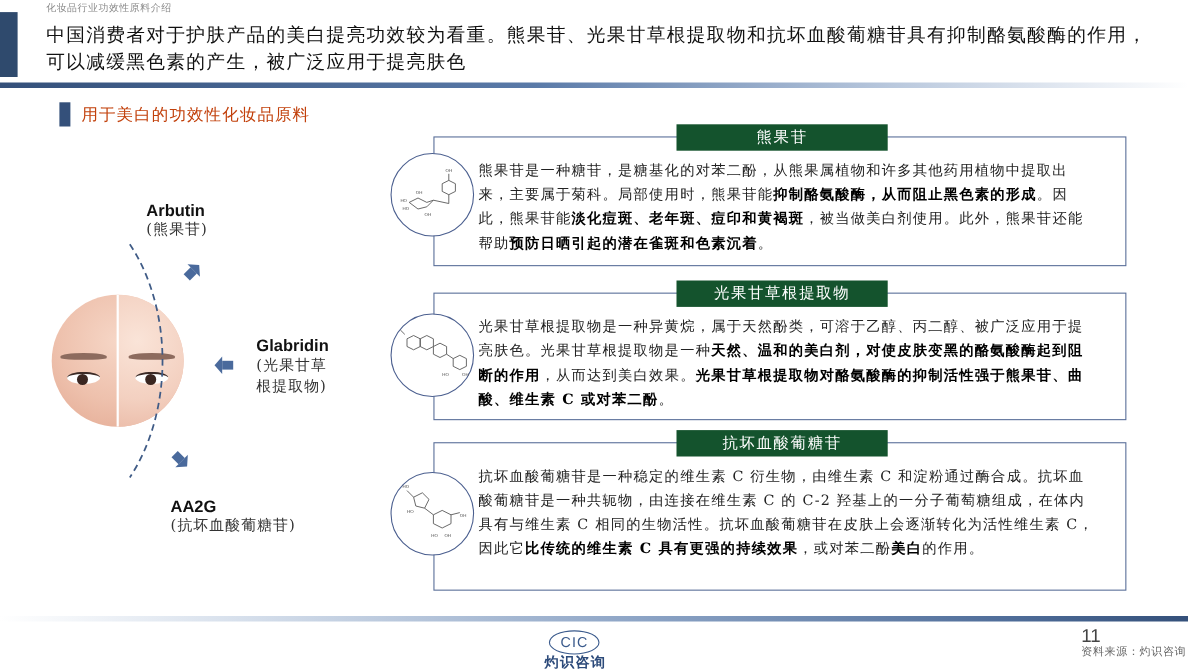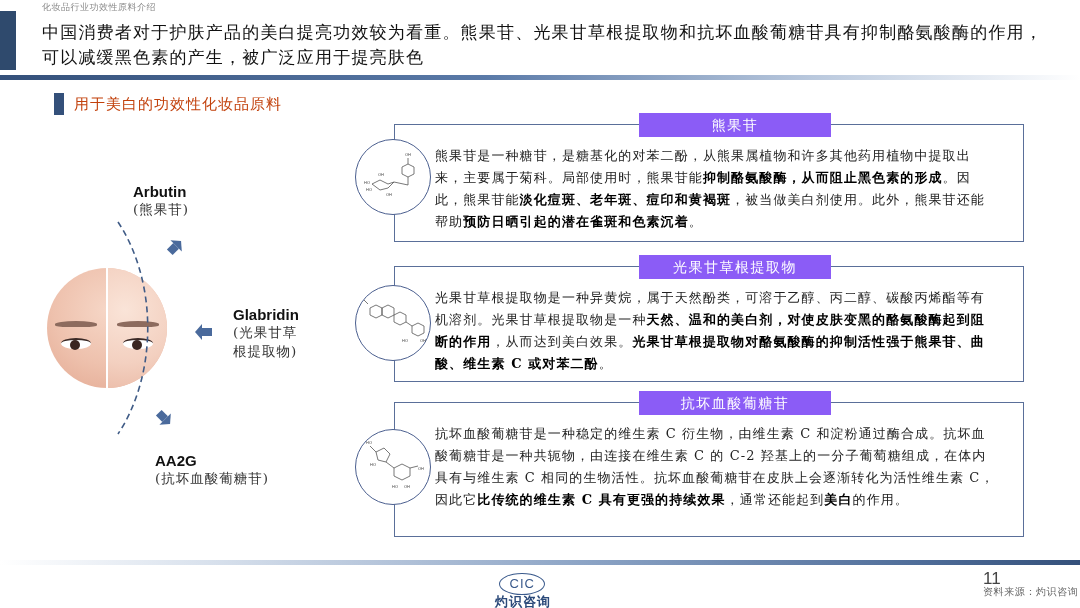--- a/index.html
+++ b/index.html
@@ -25,21 +25,21 @@
   .eye::after { content: ""; position: absolute; left: 9px; top: 0px; width: 10px; height: 10px; border-radius: 50%; background: #3a2621; }
 
   .arc-svg { position: absolute; left: 0; top: 0; width: 380px; height: 608px; pointer-events: none; }
 
   .ing-label { position: absolute; font-family: "Liberation Sans", sans-serif; }
   .ing-label .en { font-weight: bold; font-size: 15px; color: #111; display: block; }
   .ing-label .cn { font-family: "DejaVu Serif", serif; font-size: 13.5px; color: #333; display: block; line-height: 19px; letter-spacing: 1px; }
 
   
   .box { position: absolute; left: 394px; width: 630px; border: 1.5px solid #5a6f99; background: #fff; }
-  .box-header { position: absolute; left: 220px; width: 192px; height: 24px; background: #8b5cf6; color: #fff; font-size: 14px; text-align: center; line-height: 24px; letter-spacing: 1.5px; margin-left: 24px; }
+  .box-header { position: absolute; left: 220px; width: 192px; height: 24px; background: #14532d; color: #fff; font-size: 14px; text-align: center; line-height: 24px; letter-spacing: 1.5px; }
   .box-text { position: absolute; left: 40px; width: 560px; font-size: 13px; line-height: 22px; letter-spacing: 1.1px; color: #222; }
   .box-text b { font-weight: bold; color: #000; }
   .mol { position: absolute; left: -40px; width: 76px; height: 76px; border-radius: 50%; border: 1.5px solid #4b5f8f; background: #fff; }
 
   .bottom-rule { position: absolute; left: 0; top: 560px; width: 1080px; height: 5px;
     background: linear-gradient(to right, #ffffff 0%, #d7e0ec 20%, #8aa2c4 55%, #4f6d99 85%, #34507a 100%); }
   .logo { position: absolute; left: 489px; top: 573px; display: flex; align-items: center; flex-direction: column; }
   .logo-mark { width: 46px; height: 22px; border-radius: 50%; border: 1.5px solid #3a5a8c; color: #3a5a8c; font-family: "Liberation Sans", sans-serif; font-size: 13px; text-align: center; line-height: 19px; letter-spacing: 1px; }
   .logo-text { margin-left: 6px; }
   .logo-cn { font-family: "Liberation Sans", sans-serif; font-weight: bold; font-size: 13px; color: #2c4a7a; letter-spacing: 1px; line-height: 14px; display: block; }
@@ -134,21 +134,21 @@
         <line x1="50" y1="36" x2="56" y2="40"></line>
         <polygon points="56,40 62,37 68,40 68,47 62,50 56,47"></polygon>
         <line x1="12" y1="18" x2="8" y2="14"></line>
       </g>
       <g font-size="4" fill="#444" font-family="Liberation Sans, sans-serif">
         <text x="46" y="56">HO</text>
           <text x="64" y="56">OH</text>
       </g>
     </svg>
   </div>
-  <div class="box-text" style="top:20px;"><span>光果甘草根提取物是一种异黄烷，属于天然酚类，可溶于乙醇、丙二醇、碳酸丙烯酯等有机溶剂。光果甘草根提取物是一种</span><b>天然、温和的美白剂，对使皮肤变黑的酪氨酸酶起到阻断的作用</b><span>，从而达到美白效果。</span><b>光果甘草根提取物对酪氨酸酶的抑制活性强于熊果苷、曲酸、维生素 C 或对苯二酚</b><span>。</span></div>
+  <div class="box-text" style="top:20px;"><span>光果甘草根提取物是一种异黄烷，属于天然酚类，可溶于乙醇、丙二醇、被广泛应用于提亮肤色。光果甘草根提取物是一种</span><b>天然、温和的美白剂，对使皮肤变黑的酪氨酸酶起到阻断的作用</b><span>，从而达到美白效果。</span><b>光果甘草根提取物对酪氨酸酶的抑制活性强于熊果苷、曲酸、维生素 C 或对苯二酚</b><span>。</span></div>
 </div>
 
 <div class="box" style="top:402px; height:135px;">
   <div class="box-header" style="top:-12px;">抗坏血酸葡糖苷</div>
   <div class="mol" style="top:26px;">
     <svg width="76" height="76" viewBox="0 0 76 76">
       <g fill="none" stroke="#555" stroke-width="0.8">
         <polygon points="20,22 28,18 34,24 30,32 22,30"></polygon>
         <line x1="30" y1="32" x2="38" y2="38"></line>
         <polygon points="38,38 46,34 54,38 54,46 46,50 38,46"></polygon>
@@ -157,21 +157,21 @@
       </g>
       <g font-size="4" fill="#444" font-family="Liberation Sans, sans-serif">
         <text x="10" y="14">HO</text>
           <text x="14" y="36">HO</text>
           <text x="36" y="58">HO</text>
           <text x="48" y="58">OH</text>
           <text x="62" y="40">OH</text>
       </g>
     </svg>
   </div>
-  <div class="box-text" style="top:20px;"><span>抗坏血酸葡糖苷是一种稳定的维生素 C 衍生物，由维生素 C 和淀粉通过酶合成。抗坏血酸葡糖苷是一种共轭物，由连接在维生素 C 的 C-2 羟基上的一分子葡萄糖组成，在体内具有与维生素 C 相同的生物活性。抗坏血酸葡糖苷在皮肤上会逐渐转化为活性维生素 C，因此它</span><b>比传统的维生素 C 具有更强的持续效果</b><span>，通常还能起到</span><b>美白</b><span>的作用。</span></div>
+  <div class="box-text" style="top:20px;"><span>抗坏血酸葡糖苷是一种稳定的维生素 C 衍生物，由维生素 C 和淀粉通过酶合成。抗坏血酸葡糖苷是一种共轭物，由连接在维生素 C 的 C-2 羟基上的一分子葡萄糖组成，在体内具有与维生素 C 相同的生物活性。抗坏血酸葡糖苷在皮肤上会逐渐转化为活性维生素 C，因此它</span><b>比传统的维生素 C 具有更强的持续效果</b><span>，或对苯二酚</span><b>美白</b><span>的作用。</span></div>
 </div>
 
 <div class="bottom-rule"></div>
 
 <div class="logo">
   <div class="logo-mark">CIC</div>
   <div class="logo-text">
     <span class="logo-cn">灼识咨询</span>
     <span class="logo-en">China Insights Consultancy</span>
   </div>

